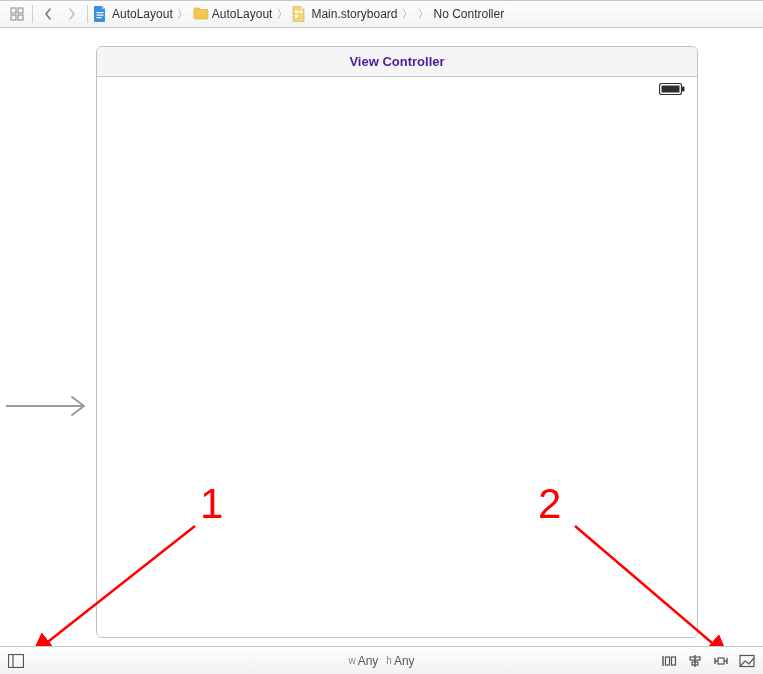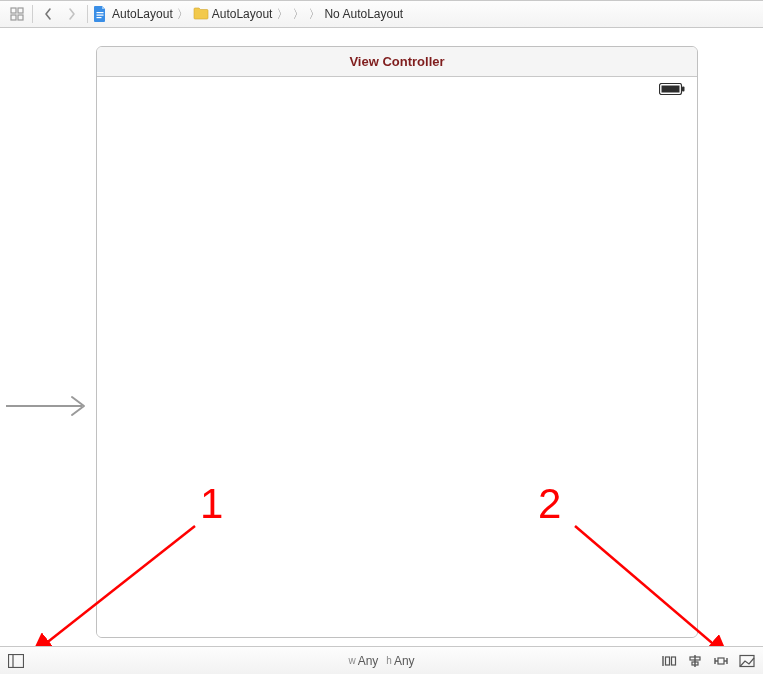--- a/index.html
+++ b/index.html
@@ -64,21 +64,21 @@
       border:1px solid #c0c0c0;
       border-radius:6px;
       background:#fafafa;
       overflow:hidden;
     }
     .scene-title {
       height:30px;
       display:flex;align-items:center;justify-content:center;
       font-weight:600;
       font-size:13px;
-      color:#7f1d1d;
+      color:#4c1d95;
       border-bottom:1px solid #c8c8c8;
       background:#f5f5f5;
     }
     .scene-body {
       height: 560px;
       background:#fff;
       position:relative;
     }
     .battery-icon {
       position:absolute;
@@ -168,26 +168,38 @@
   <div class="crumb">
     <span class="icon">
       <svg width="16" height="14" viewBox="0 0 16 14">
         <path d="M1 3 a1 1 0 0 1 1 -1 h4 l1.5 1.5 H14 a1 1 0 0 1 1 1 V12 a1 1 0 0 1 -1 1 H2 a1 1 0 0 1 -1 -1 z" fill="#f2c94c" stroke="#d1a62f" stroke-width="0.6"></path>
       </svg>
     </span>
     <span>AutoLayout</span>
   </div>
   <span class="crumb-sep">〉</span>
 
-  <span class="crumb-sep">〉</span>
-
-  <span class="crumb-sep">〉</span>
-
-  <div class="crumb">
-    <span>No AutoLayout</span>
+  <div class="crumb">
+    <span class="icon">
+      <svg width="14" height="16" viewBox="0 0 14 16">
+        <path d="M2 0 h7 l3 3 v12 a1 1 0 0 1 -1 1 h-9 a1 1 0 0 1 -1 -1 v-14 a1 1 0 0 1 1 -1 z" fill="#f3d47a" stroke="#d1a62f" stroke-width="0.5"></path>
+        <path d="M9 0 v3 h3 z" fill="#f9eac0"></path>
+        <rect x="3" y="4.5" width="3.2" height="2.5" fill="#fff" opacity="0.85"></rect>
+        <rect x="7.5" y="4.5" width="3.2" height="2.5" fill="#fff" opacity="0.85"></rect>
+        <rect x="3" y="9" width="3.2" height="2.5" fill="#fff" opacity="0.85"></rect>
+      </svg>
+    </span>
+    <span>Main.storyboard</span>
+  </div>
+  <span class="crumb-sep">〉</span>
+
+  <span class="crumb-sep">〉</span>
+
+  <div class="crumb">
+    <span>No Controller</span>
   </div>
 </div>
 
 <div class="canvas-area">
 
   <div class="entry-arrow">
     <svg width="90" height="24" viewBox="0 0 90 24">
       <line x1="2" y1="12" x2="78" y2="12" stroke="#9a9a9a" stroke-width="2"></line>
       <polyline points="68,3 80,12 68,21" fill="none" stroke="#9a9a9a" stroke-width="2" stroke-linecap="round" stroke-linejoin="round"></polyline>
     </svg>

